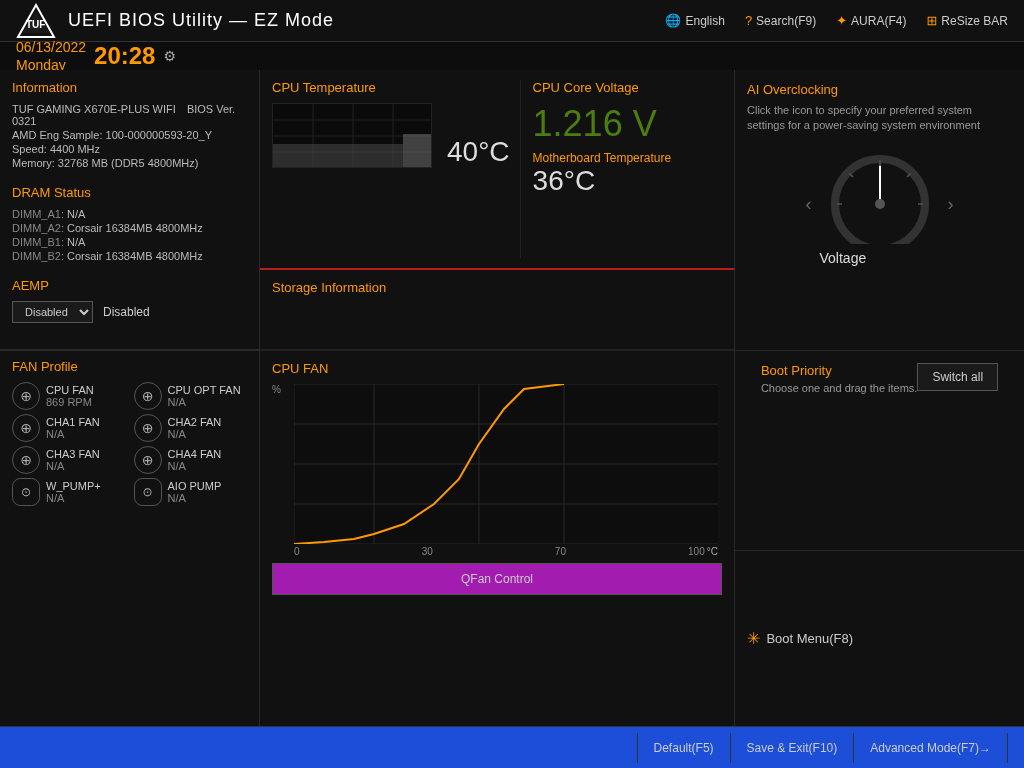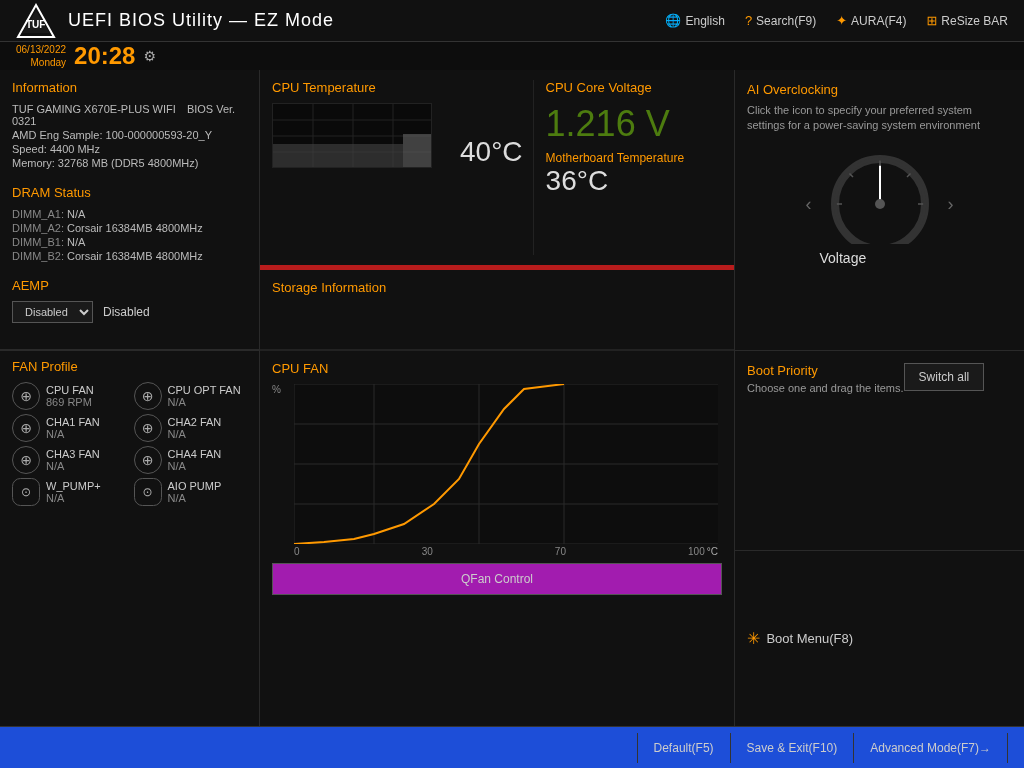--- a/index.html
+++ b/index.html
@@ -51,21 +51,21 @@
 
     
     .datebar {
       background: #0d0d0d;
       display: flex;
       align-items: center;
       padding: 2px 16px;
       height: 28px;
       gap: 8px;
     }
-    .date-text { color: #f90; font-size: 10px; line-height: 1.3; text-align: right; }
+    .date-text { color: #f90; font-size: 14px; line-height: 1.3; }
     .time-text { color: #f90; font-size: 24px; font-weight: bold; }
     .gear-icon { color: #aaa; font-size: 14px; cursor: pointer; }
     .panel-title {
       color: #f90;
       font-size: 13px;
       margin-bottom: 8px;
       font-weight: 500;
     }
     .info-row { color: #bbb; font-size: 11px; margin-bottom: 2px; }
     .dram-row { font-size: 11px; color: #bbb; margin-bottom: 2px; }
@@ -203,21 +203,21 @@
       border-right: 1px solid #2a2a2a;
       border-bottom: 1px solid #2a2a2a;
       padding: 10px 12px;
     }
 
     
     .section-temp {
       grid-column: 2;
       grid-row: 1;
       background: #111;
-      border-bottom: 5px solid #b91c1c;
+      border-bottom: 2px solid #b91c1c;
       padding: 10px 12px;
       display: flex;
       gap: 10px;
     }
     .temp-left { flex: 1; }
     .temp-right { flex: 1; }
 
     
     .section-storage {
       grid-column: 2;
@@ -334,21 +334,21 @@
         <option>AEMP I</option>
         <option>AEMP II</option>
       </select>
       <span>Disabled</span>
     </div>
   </div>
 
   <div class="section-temp" style="grid-column:2;grid-row:1;">
     <div class="temp-left">
       <div class="panel-title">CPU Temperature</div>
-      <div style="display:flex;align-items:flex-end;gap:20px;text-align:center;">
+      <div style="display:flex;align-items:flex-end;gap:7px;text-align:center;">
         <div class="mini-chart">
           <svg width="160" height="65">
 
             <line x1="0" y1="16" x2="160" y2="16" stroke="#222" stroke-width="1"></line>
             <line x1="0" y1="32" x2="160" y2="32" stroke="#222" stroke-width="1"></line>
             <line x1="0" y1="48" x2="160" y2="48" stroke="#222" stroke-width="1"></line>
             <line x1="40" y1="0" x2="40" y2="65" stroke="#222" stroke-width="1"></line>
             <line x1="80" y1="0" x2="80" y2="65" stroke="#222" stroke-width="1"></line>
             <line x1="120" y1="0" x2="120" y2="65" stroke="#222" stroke-width="1"></line>
 
@@ -393,21 +393,21 @@
           <path d="M 20 80 A 45 45 0 0 1 60 15" fill="none" stroke="#333" stroke-width="3"></path>
           <path d="M 60 15 A 45 45 0 0 1 100 80" fill="none" stroke="#333" stroke-width="3"></path>
         </svg>
         <div class="gauge-label">Voltage</div>
       </div>
       <span class="gauge-arrow">›</span>
     </div>
   </div>
 
   <div class="section-boot" style="grid-column:3;grid-row:3;">
-    <div style="display:flex;justify-content:flex-start;align-items:flex-start;">
+    <div style="display:flex;justify-content:center;align-items:flex-start;">
       <div>
         <div class="boot-title">Boot Priority</div>
         <div class="boot-desc">Choose one and drag the items.</div>
       </div>
       <button class="switch-all-btn">Switch all</button>
     </div>
   </div>
 
   <div style="grid-column:1;grid-row:3/5;background:#111;border-right:1px solid #2a2a2a;border-top:1px solid #2a2a2a;padding:8px 12px;">
     <div class="panel-title">FAN Profile</div>

